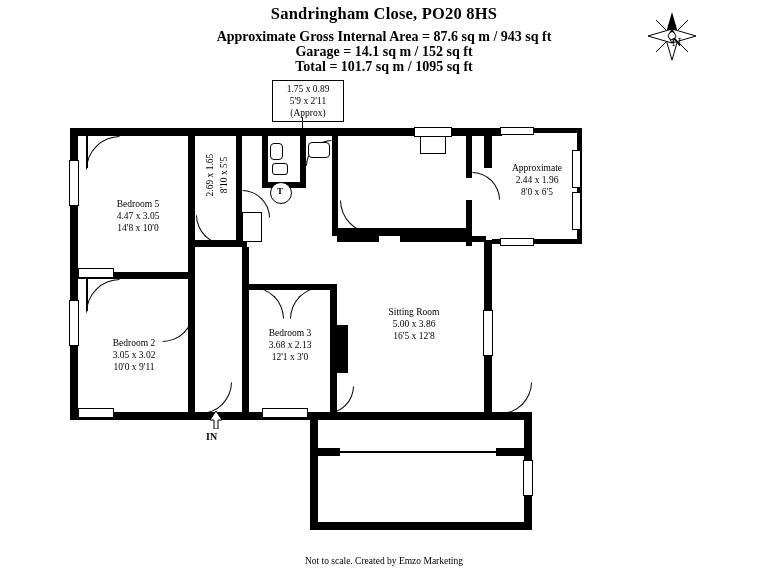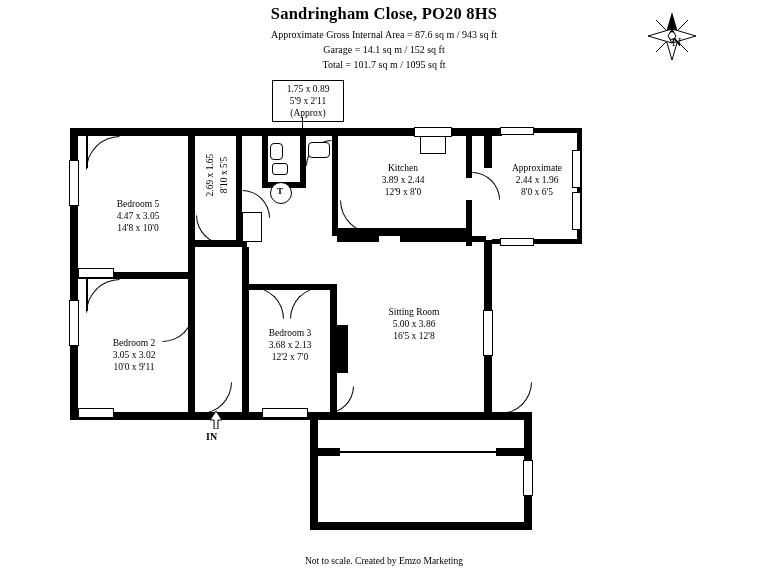--- a/index.html
+++ b/index.html
@@ -28,21 +28,22 @@
     text-align: center;
     font-size: 16.5px;
     font-weight: bold;
     letter-spacing: 0.2px;
   }
   .subtitle {
     position: absolute;
     left: 0;
     width: 768px;
     text-align: center;
-    font-size: 10px;
+    font-size: 14px;
+    font-weight: bold;
   }
   .sub1 { top: 29px; }
   .sub2 { top: 44px; }
   .sub3 { top: 59px; }
 
   
   .compass {
     position: absolute;
     left: 646px;
     top: 10px;
@@ -262,28 +263,23 @@
 
   <div class="room-label" style="left:82px; top:337px; width:104px;">
     <div class="name">Bedroom 2</div>
     <div>3.05 x 3.02</div>
     <div>10'0 x 9'11</div>
   </div>
 
   <div class="room-label" style="left:244px; top:327px; width:92px;">
     <div class="name">Bedroom 3</div>
     <div>3.68 x 2.13</div>
-    <div>12'2 x 7'0</div>
-  </div>
-
-  <div class="room-label" style="left:355px; top:162px; width:96px;">
-    <div class="name">Kitchen</div>
-    <div>3.89 x 2.44</div>
-    <div>12'9 x 8'0</div>
-  </div>
+    <div>12'1 x 3'0</div>
+  </div>
+
 
   <div class="room-label" style="left:486px; top:162px; width:102px;">
     <div class="name">Approximate</div>
     <div>2.44 x 1.96</div>
     <div>8'0 x 6'5</div>
   </div>
 
   <div class="room-label" style="left:362px; top:306px; width:104px;">
     <div class="name">Sitting Room</div>
     <div>5.00 x 3.86</div>

